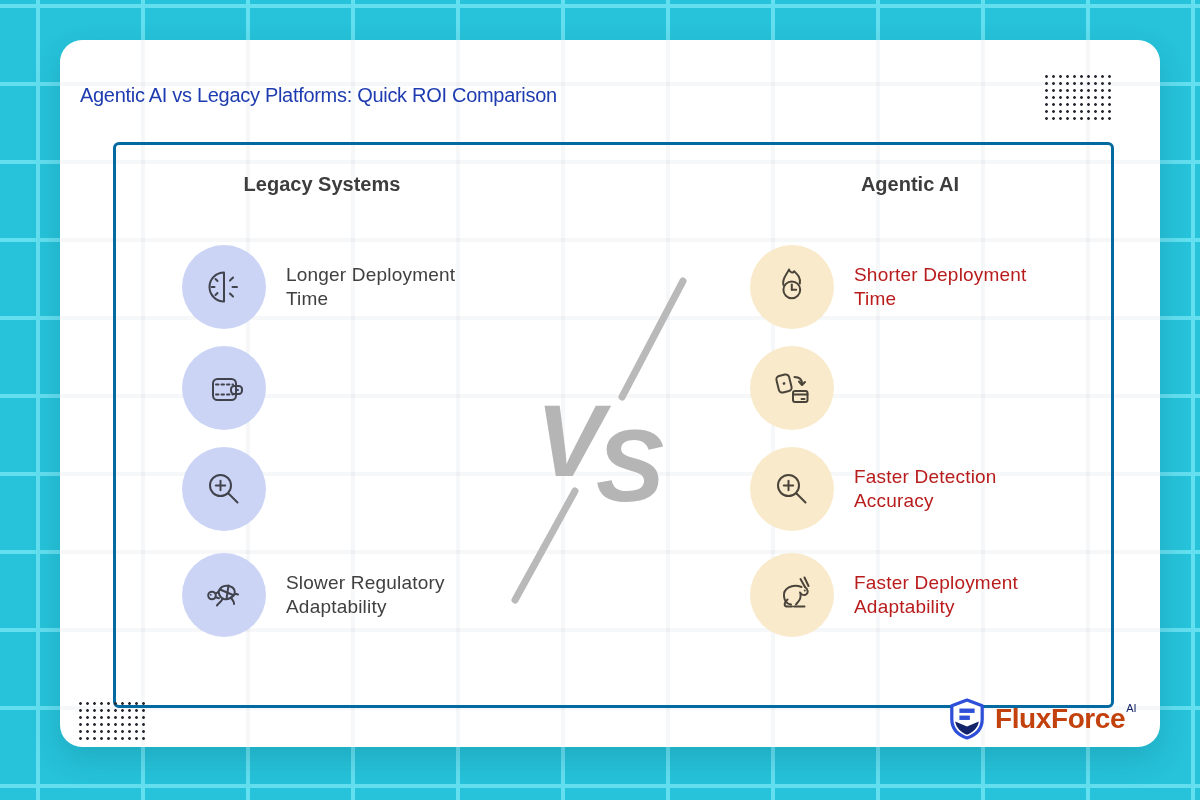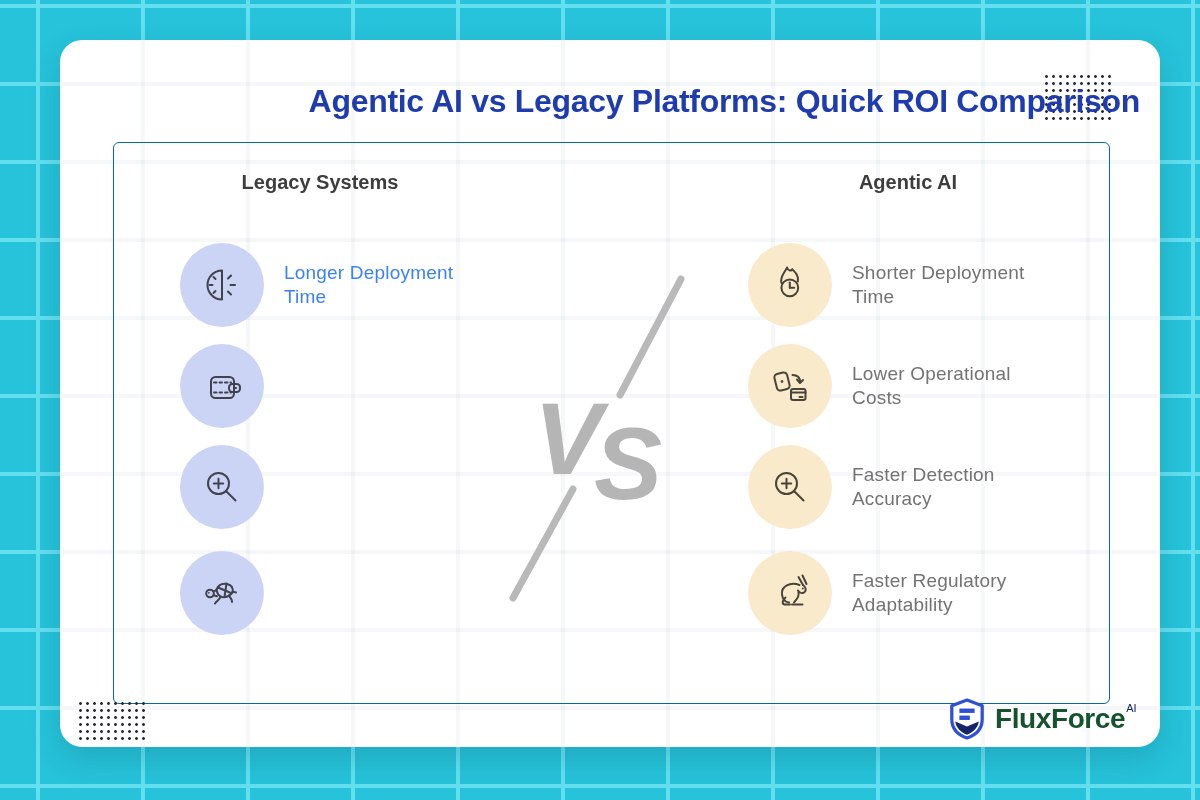--- a/index.html
+++ b/index.html
@@ -33,56 +33,56 @@
   .dots{
     position:absolute;
     background-image:radial-gradient(circle,#2b2b33 1.3px,transparent 1.5px);
     background-size:7px 7px;
     z-index:1;
   }
   .dots-title{left:983px;top:33px;width:68px;height:50px;}
   .dots-bottom{left:17px;top:660px;width:70px;height:44px;}
   .main-title{
     position:relative;z-index:2;
-    margin:44px 20px 0 20px;text-align:right;
-    font-size:32px;line-height:1.1;font-weight:bold;
+    margin:44px 20px 0 20px;text-align:left;
+    font-size:20px;line-height:1.1;font-weight:normal;
     letter-spacing:-.3px;color:#1e3cb0;
   }
   .inner-card{
     position:absolute;left:53px;top:102px;width:995px;height:560px;
-    border:1px solid #0369a1;border-radius:6px;background:transparent;
+    border:3px solid #0369a1;border-radius:6px;background:transparent;
   }
   .col-header{
     position:absolute;top:28px;font-size:20px;font-weight:bold;color:#3d3d3d;
     text-align:center;
   }
   .col-header.left{left:66px;width:280px;}
   .col-header.right{left:634px;width:320px;}
   .rows{position:absolute;top:100px;width:320px;}
   .rows.left{left:66px;}
   .rows.right{left:634px;}
   .row{display:flex;align-items:center;gap:20px;margin-bottom:17px;}
   .row.last{margin-top:22px;}
   .icon-circle{
     width:84px;height:84px;border-radius:50%;flex:0 0 84px;
     display:flex;align-items:center;justify-content:center;
   }
   .rows.left .icon-circle{background:#ccd4f6;}
   .rows.right .icon-circle{background:#f9eacb;}
   .row-label{width:200px;font-size:19px;line-height:1.25;letter-spacing:.2px;}
-  .rows.left .row-label{color:#3b82f6;}
-  .rows.right .row-label{color:#737373;}
+  .rows.left .row-label{color:#404040;}
+  .rows.right .row-label{color:#b91c1c;}
   .icon-svg{stroke:#40434c;fill:none;stroke-width:2;stroke-linecap:round;stroke-linejoin:round;}
   .rows.right .icon-svg{stroke:#4a4339;}
   .versus-overlay{position:absolute;left:368px;top:128px;width:232px;height:344px;}
   .logo{
     position:absolute;left:888px;top:656px;height:46px;
     display:flex;align-items:center;gap:9px;
   }
-  .brand-name{font-size:28px;font-weight:bold;color:#14532d;letter-spacing:-.4px;}
+  .brand-name{font-size:28px;font-weight:bold;color:#c2410c;letter-spacing:-.4px;}
   .brand-sup{font-size:11px;font-weight:normal;color:#14246b;vertical-align:top;position:relative;top:-1px;margin-left:1px;}
 </style>
 </head>
 <body>
 
 <div class="page">
   <div class="outer-card">
 
     <div class="dots dots-title"></div>
     <div class="dots dots-bottom"></div>
@@ -142,20 +142,21 @@
                 <path d="M28.5 14.5 L26.5 28"></path>
               <circle cx="12" cy="24.5" r="3.8"></circle>
               <circle cx="10.8" cy="23.8" r="0.9" fill="#40434c" stroke="none"></circle>
               <path d="M15.6 22.6 L18.6 20.8"></path>
                 <path d="M15.6 26.2 L19 27.2"></path>
               <path d="M22.5 28 C21 31 18 32.5 17 34.5"></path>
               <path d="M31 26.5 C32.5 29.5 34.5 30.5 34 33"></path>
               <path d="M34.5 22.5 L38 23.5"></path>
             </svg>
           </span>
+          <div class="row-label">Slower Regulatory Adaptability</div>
         </div>
       </div>
 
       <div class="rows right">
 
         <div class="row">
           <span class="icon-circle">
             <svg class="icon-svg" width="48" height="48" viewBox="0 0 48 48">
               <path d="M15.5 22 C13.5 15.5 19 11.5 21 6.5 C22 9.5 25 10.5 26.2 8.2 C29.5 11.5 32.8 14.5 31.8 20.5"></path>
               <circle cx="23.8" cy="26.8" r="8.4"></circle>
@@ -173,21 +174,20 @@
                 <rect x="9.5" y="11" width="13" height="17" rx="3.5"></rect>
                 <circle cx="16" cy="19.5" r="1.4" fill="#4a4339" stroke="none"></circle>
               </g>
               <path d="M26.5 13 C31.5 13 34 15.5 34 20"></path>
               <path d="M31 17.5 L34 21 L37 18"></path>
               <rect x="25" y="27" width="14.5" height="11" rx="2"></rect>
               <path d="M25 30.6 H39.5"></path>
               <path d="M33.5 35 H36.5"></path>
             </svg>
           </span>
-          <div class="row-label">Lower Operational Costs</div>
         </div>
 
         <div class="row">
           <span class="icon-circle">
             <svg class="icon-svg" width="48" height="48" viewBox="0 0 48 48">
               <circle cx="20.5" cy="20.5" r="10.5"></circle>
               <path d="M28.5 28.5 L37.5 37.5"></path>
               <path d="M20.5 15.8 V25.2"></path>
                 <path d="M15.8 20.5 H25.2"></path>
             </svg>
@@ -201,21 +201,21 @@
               <path d="M32.5 8 L37 16"></path>
                 <path d="M36.5 6.5 L40.5 15"></path>
               <path d="M37 16 C40.5 18 40.5 22.5 37.5 23.8 C35.5 24.6 33 23.5 32 21.5"></path>
               <circle cx="36.8" cy="19.6" r="1" fill="#4a4339" stroke="none"></circle>
               <path d="M33.5 16 C24 12.5 15 17.5 16 25.5 C16.5 30 19.5 33 23 33.5"></path>
               <path d="M19.5 28.5 C16.5 31 15.5 34.5 18.5 35.5 H24"></path>
               <path d="M32.5 23.5 C33.5 28.5 30 30.5 28 33.5"></path>
               <path d="M26 35.5 H36.5"></path>
             </svg>
           </span>
-          <div class="row-label">Faster Regulatory Adaptability</div>
+          <div class="row-label">Faster Deployment Adaptability</div>
         </div>
       </div>
 
       <svg class="versus-overlay" viewBox="0 0 232 344">
         <line x1="199" y1="8" x2="138" y2="124" stroke="#b9b9b9" stroke-width="7" stroke-linecap="round"></line>
         <line x1="91" y1="218" x2="31" y2="327" stroke="#b9b9b9" stroke-width="7" stroke-linecap="round"></line>
         <text x="52" y="203" font-family="Liberation Sans, DejaVu Sans, sans-serif" font-size="102" font-weight="bold" font-style="italic" fill="#b5b5b5">V</text>
         <text x="112" y="228" font-family="Liberation Sans, DejaVu Sans, sans-serif" font-size="102" font-weight="bold" font-style="italic" fill="#b5b5b5">S</text>
       </svg>
     </div>

